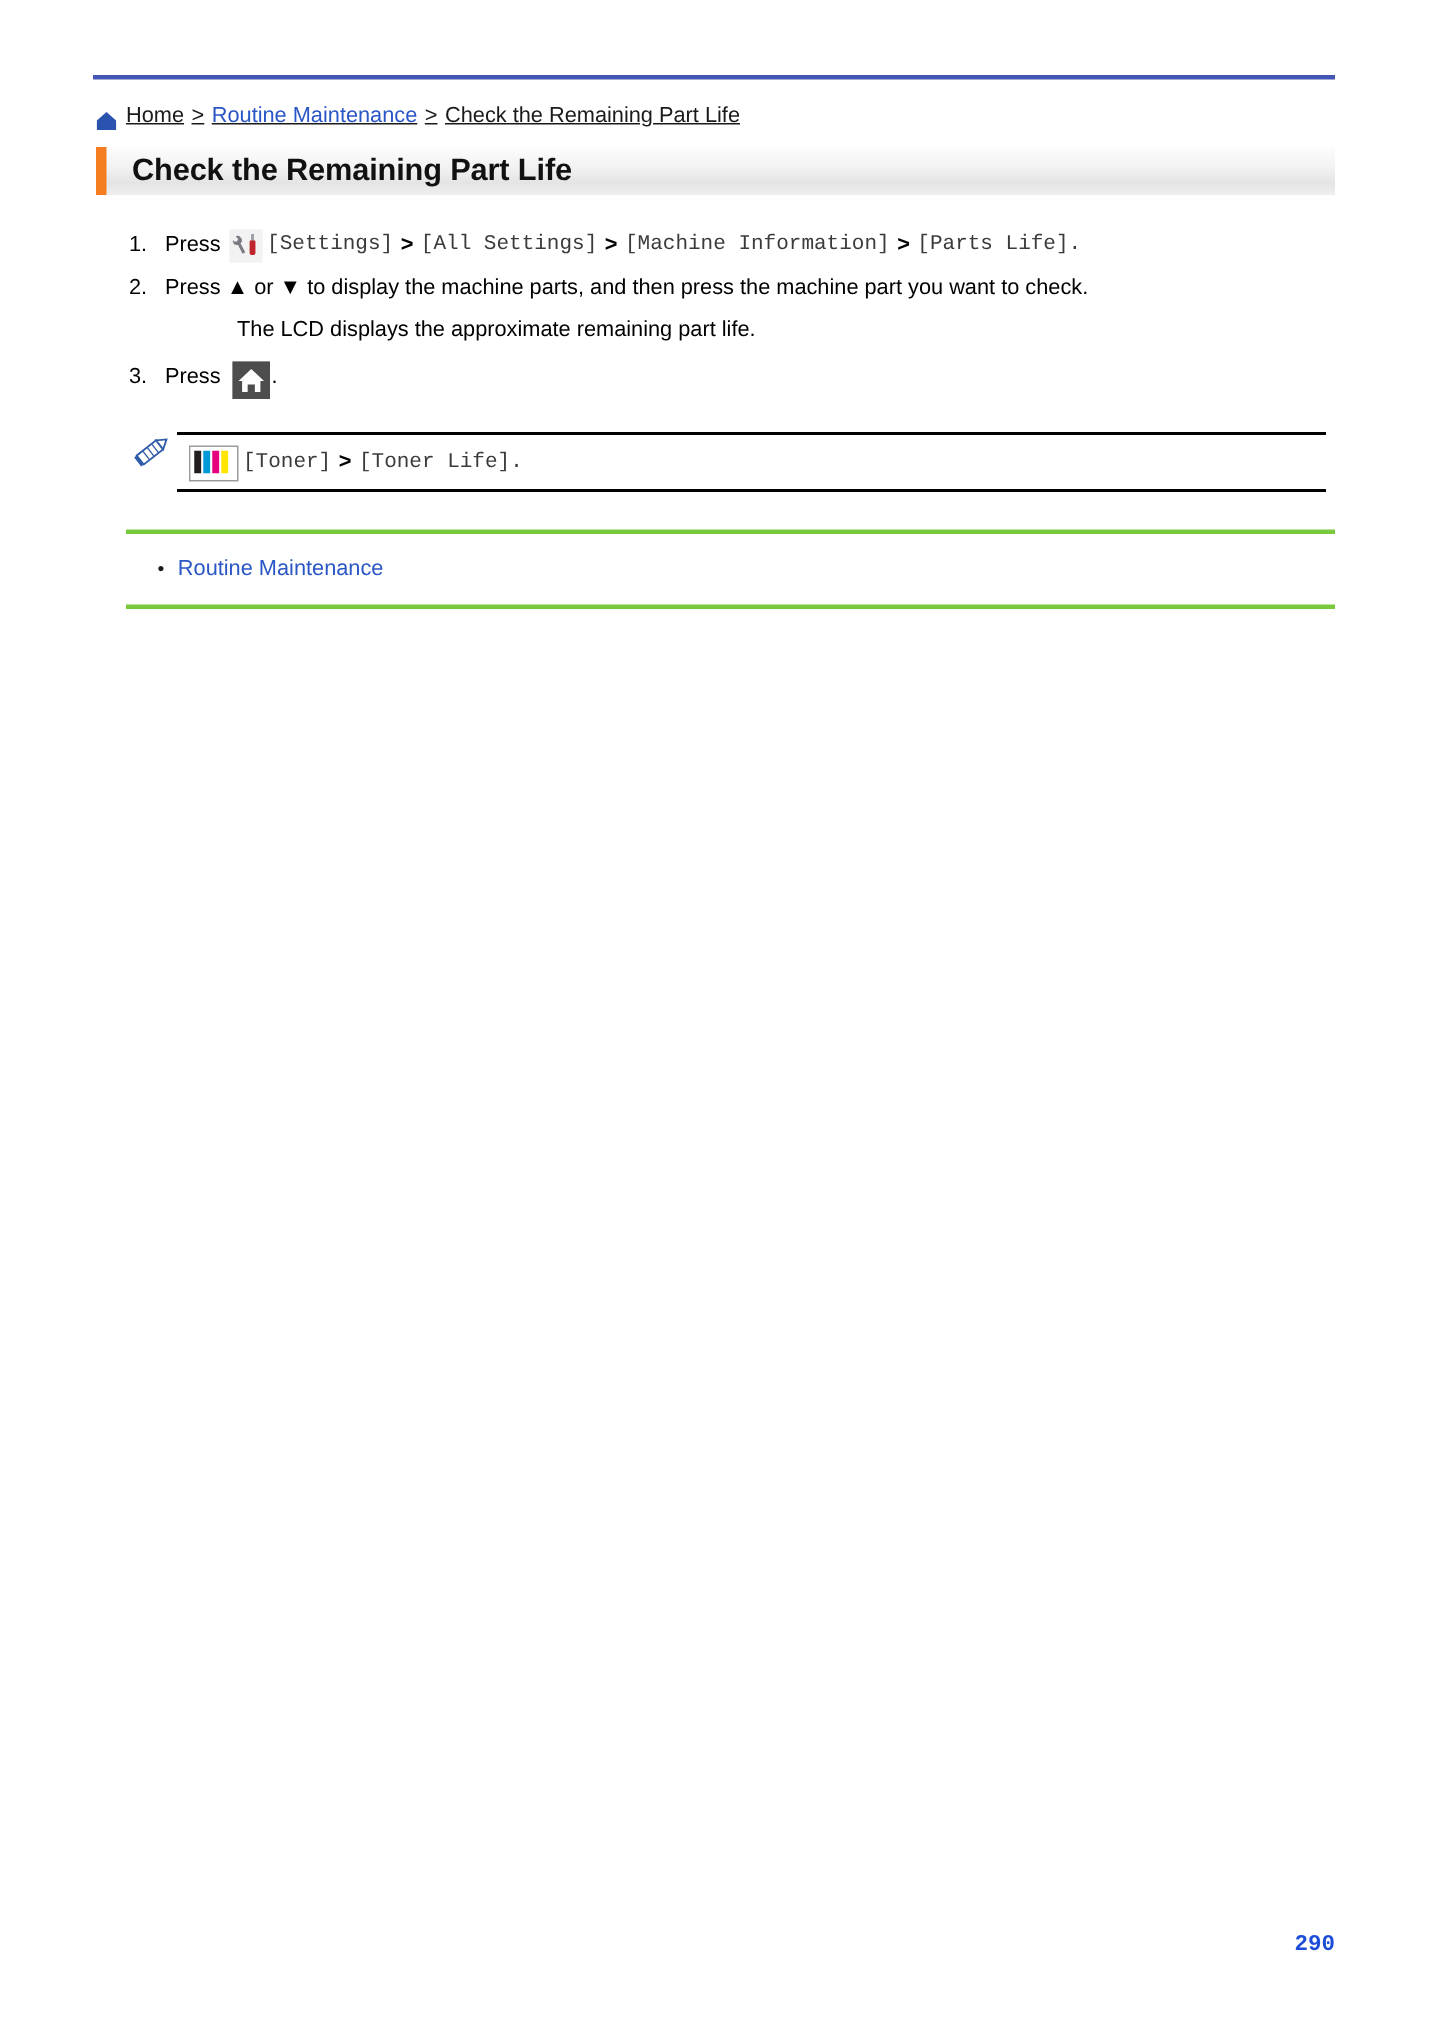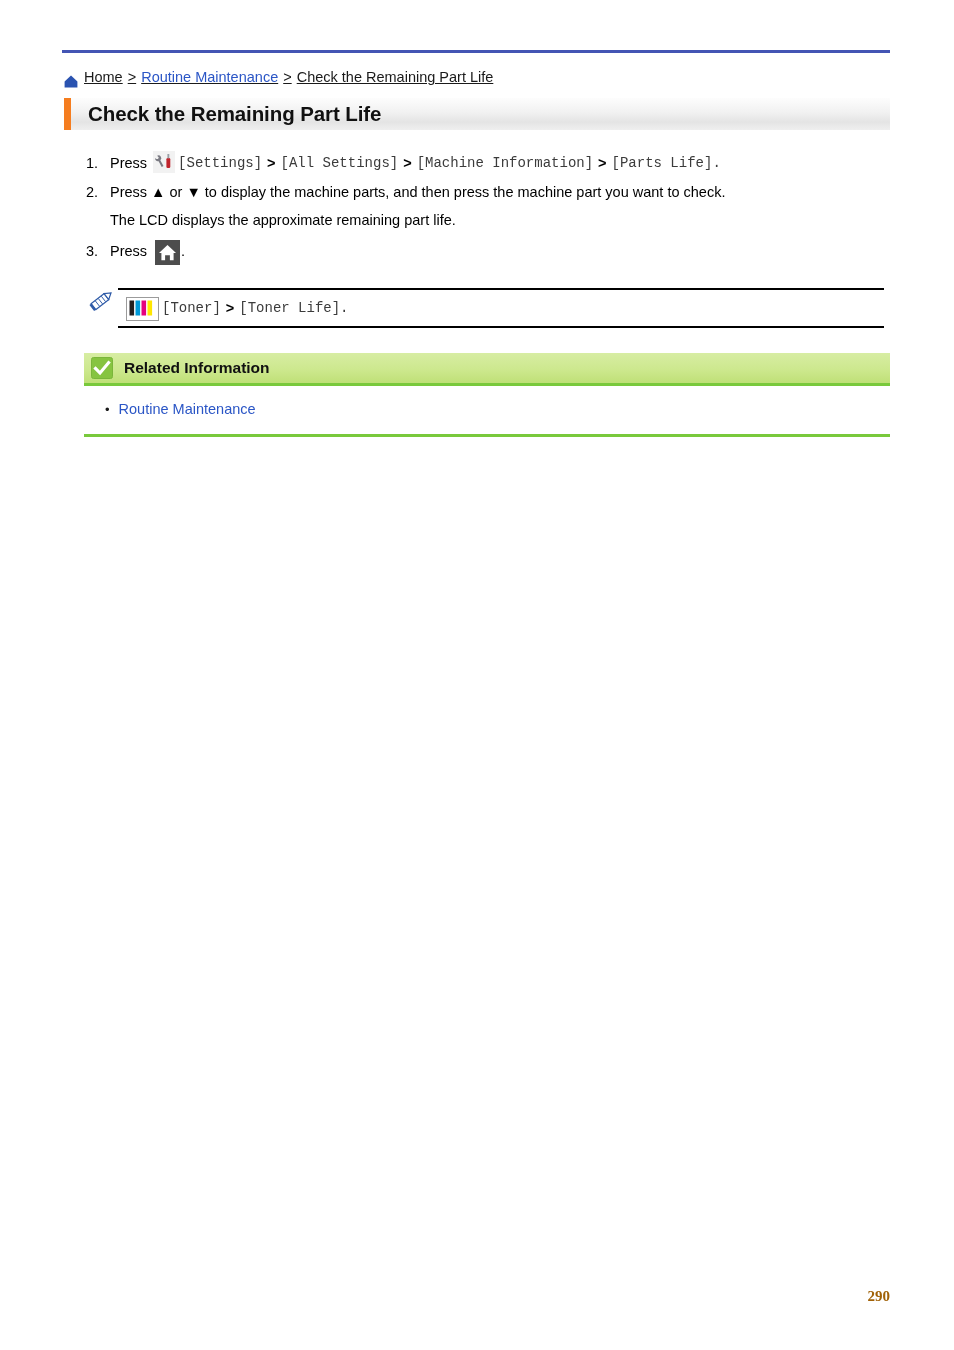--- a/index.html
+++ b/index.html
@@ -113,27 +113,28 @@
     text-align: left;
     font-size: 14.5px;
     line-height: 26px;
   }
   .step-body {
     flex: 1 1 auto;
     line-height: 26px;
   }
   .step-line {
     display: flex;
-    align-items: flex-start;
+    align-items: center;
     flex-wrap: nowrap;
     white-space: nowrap;
   }
   .sub-line {
     line-height: 26px;
     padding-top: 2px;
+    margin-left: 48px;
   }
   .mono {
     font-family: "Liberation Mono", "DejaVu Sans Mono", monospace;
     font-size: 14px;
     color: #3b3b3b;
     letter-spacing: 0px;
   }
   .gt {
     font-weight: bold;
     font-size: 14.5px;
@@ -269,24 +270,24 @@
     background: #79c93c;
   }
 
   
   .page-number {
     position: absolute;
     left: 0;
     top: 1288px;
     width: 890px;
     text-align: right;
-    font-family: Liberation Serif, serif;
+    font-family: Liberation Mono, monospace;
     font-weight: bold;
     font-size: 15px;
-    color: #a16207;
+    color: #1d4ed8;
   }
 </style>
 </head>
 <body>
 
 <div class="page">
 
   <div class="top-rule"></div>
 
   <div class="breadcrumb">
@@ -388,29 +389,20 @@
         </svg>
       </span>
       <span class="mono">[Toner]</span>
       <span class="gt">&gt;</span>
       <span class="mono">[Toner Life].</span>
     </div>
     <div class="note-rule-bottom"></div>
   </div>
 
   <div class="related">
-    <div class="related-head">
-      <span class="related-check">
-        <svg width="22" height="22" viewBox="0 0 22 22" xmlns="http://www.w3.org/2000/svg">
-          <rect x="0.5" y="0.5" width="21" height="21" rx="2" fill="#86c440" stroke="#7ab63a"></rect>
-          <path d="M4.5 11.4 L9 16 L17.6 5.6" fill="none" stroke="#ffffff" stroke-width="3.1" stroke-linecap="square" stroke-linejoin="miter"></path>
-        </svg>
-      </span>
-      <span class="related-title">Related Information</span>
-    </div>
     <div class="related-underline"></div>
     <div class="related-list">
       <div class="related-item">
         <span class="rel-bullet">•</span>
         <a class="rel-link" href="#">Routine Maintenance</a>
       </div>
     </div>
     <div class="related-bottom-rule"></div>
   </div>
 

